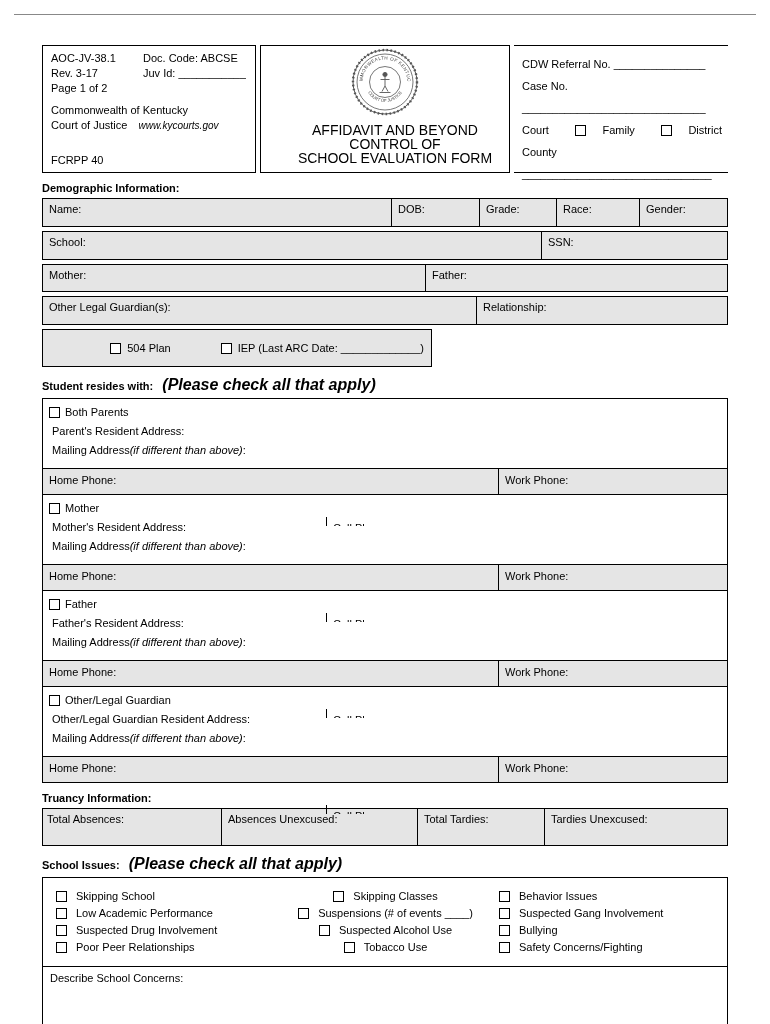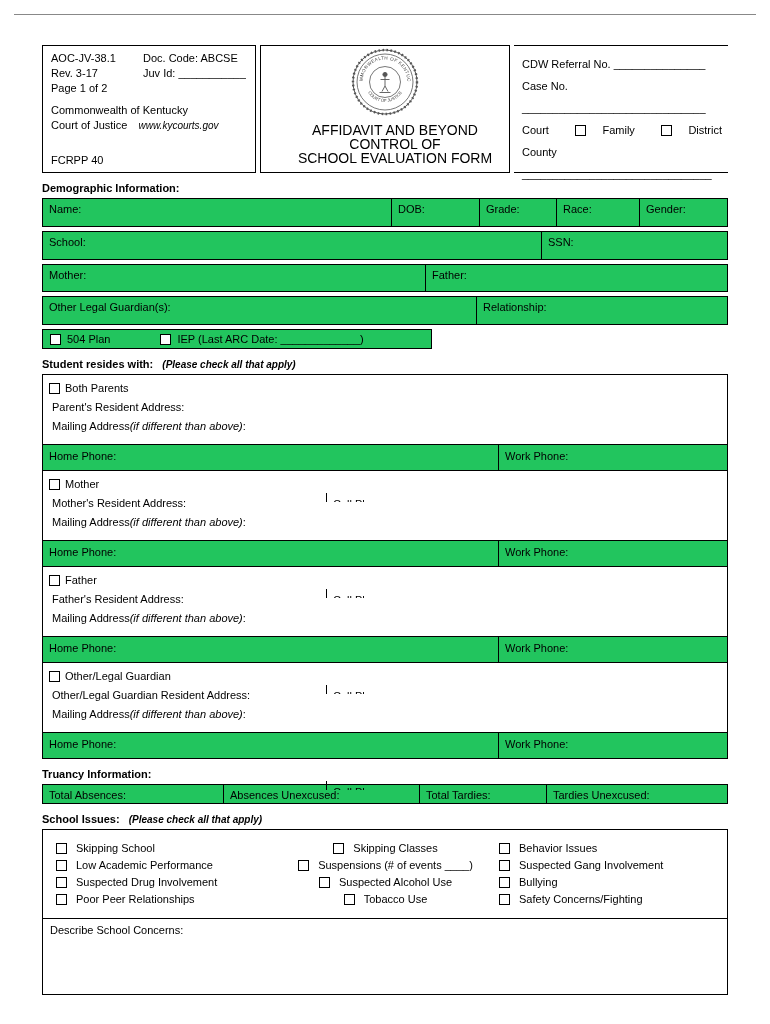--- a/index.html
+++ b/index.html
@@ -24,30 +24,30 @@
   .hdr-title { font-weight: normal; font-size: 14px; line-height: 14px; margin-left: 20px; }
   .hdr-right { width: 214px; margin-left: 4px; border-top: 1px solid #000; border-bottom: 1px solid #000; padding: 7px 4px 4px 8px; line-height: 22px; }
   .court-row { display: flex; align-items: center; justify-content: space-between; padding-right: 2px; }
   .cb-pair { display: inline-flex; align-items: center; gap: 16px; }
 
   .cb { display: inline-block; width: 11px; height: 11px; border: 1px solid #000; background: #fff; flex: none; }
 
   
   .sec-title-row { margin: 9px 0 4px; }
   .sec-title { font-weight: bold; font-size: 11px; }
-  .sec-note { font-style: italic; font-weight: bold; font-size: 10px; margin-left: 6px; }
-
-  
-  .trow { display: flex; border: 1px solid #000; margin-bottom: 4px; background: #22c55e; }
+  .sec-note { font-style: italic; font-weight: bold; font-size: 16px; margin-left: 6px; }
+
+  
+  .trow { display: flex; border: 1px solid #000; margin-bottom: 4px; background: #e5e5e5; }
   .tcell { border-left: 1px solid #000; padding: 4px 6px; overflow: hidden; }
   .tcell:first-child { border-left: none; }
   .h29 { height: 29px; }
   .h28 { height: 28px; gap: 34px; }
   .h27 { height: 27px; }
-  .h24 { height: 20px; }
+  .h24 { height: 38px; justify-content: flex-end; }
   .cbrow { align-items: center; padding: 0 7px; gap: 6px; }
   .cbrow .spacer { width: 38px; flex: none; }
 
   
   .res-table { margin-top: 2px; }
   .res-info { border: 1px solid #000; margin-top: -1px; padding: 4px 6px 8px; }
   .res-table > .res-info:first-child { margin-top: 0; }
   .cb-line { display: flex; align-items: center; gap: 5px; line-height: 19px; }
   .res-addr { padding-left: 3px; line-height: 19px; }
   .phones { margin-top: -1px; margin-bottom: 0; }

